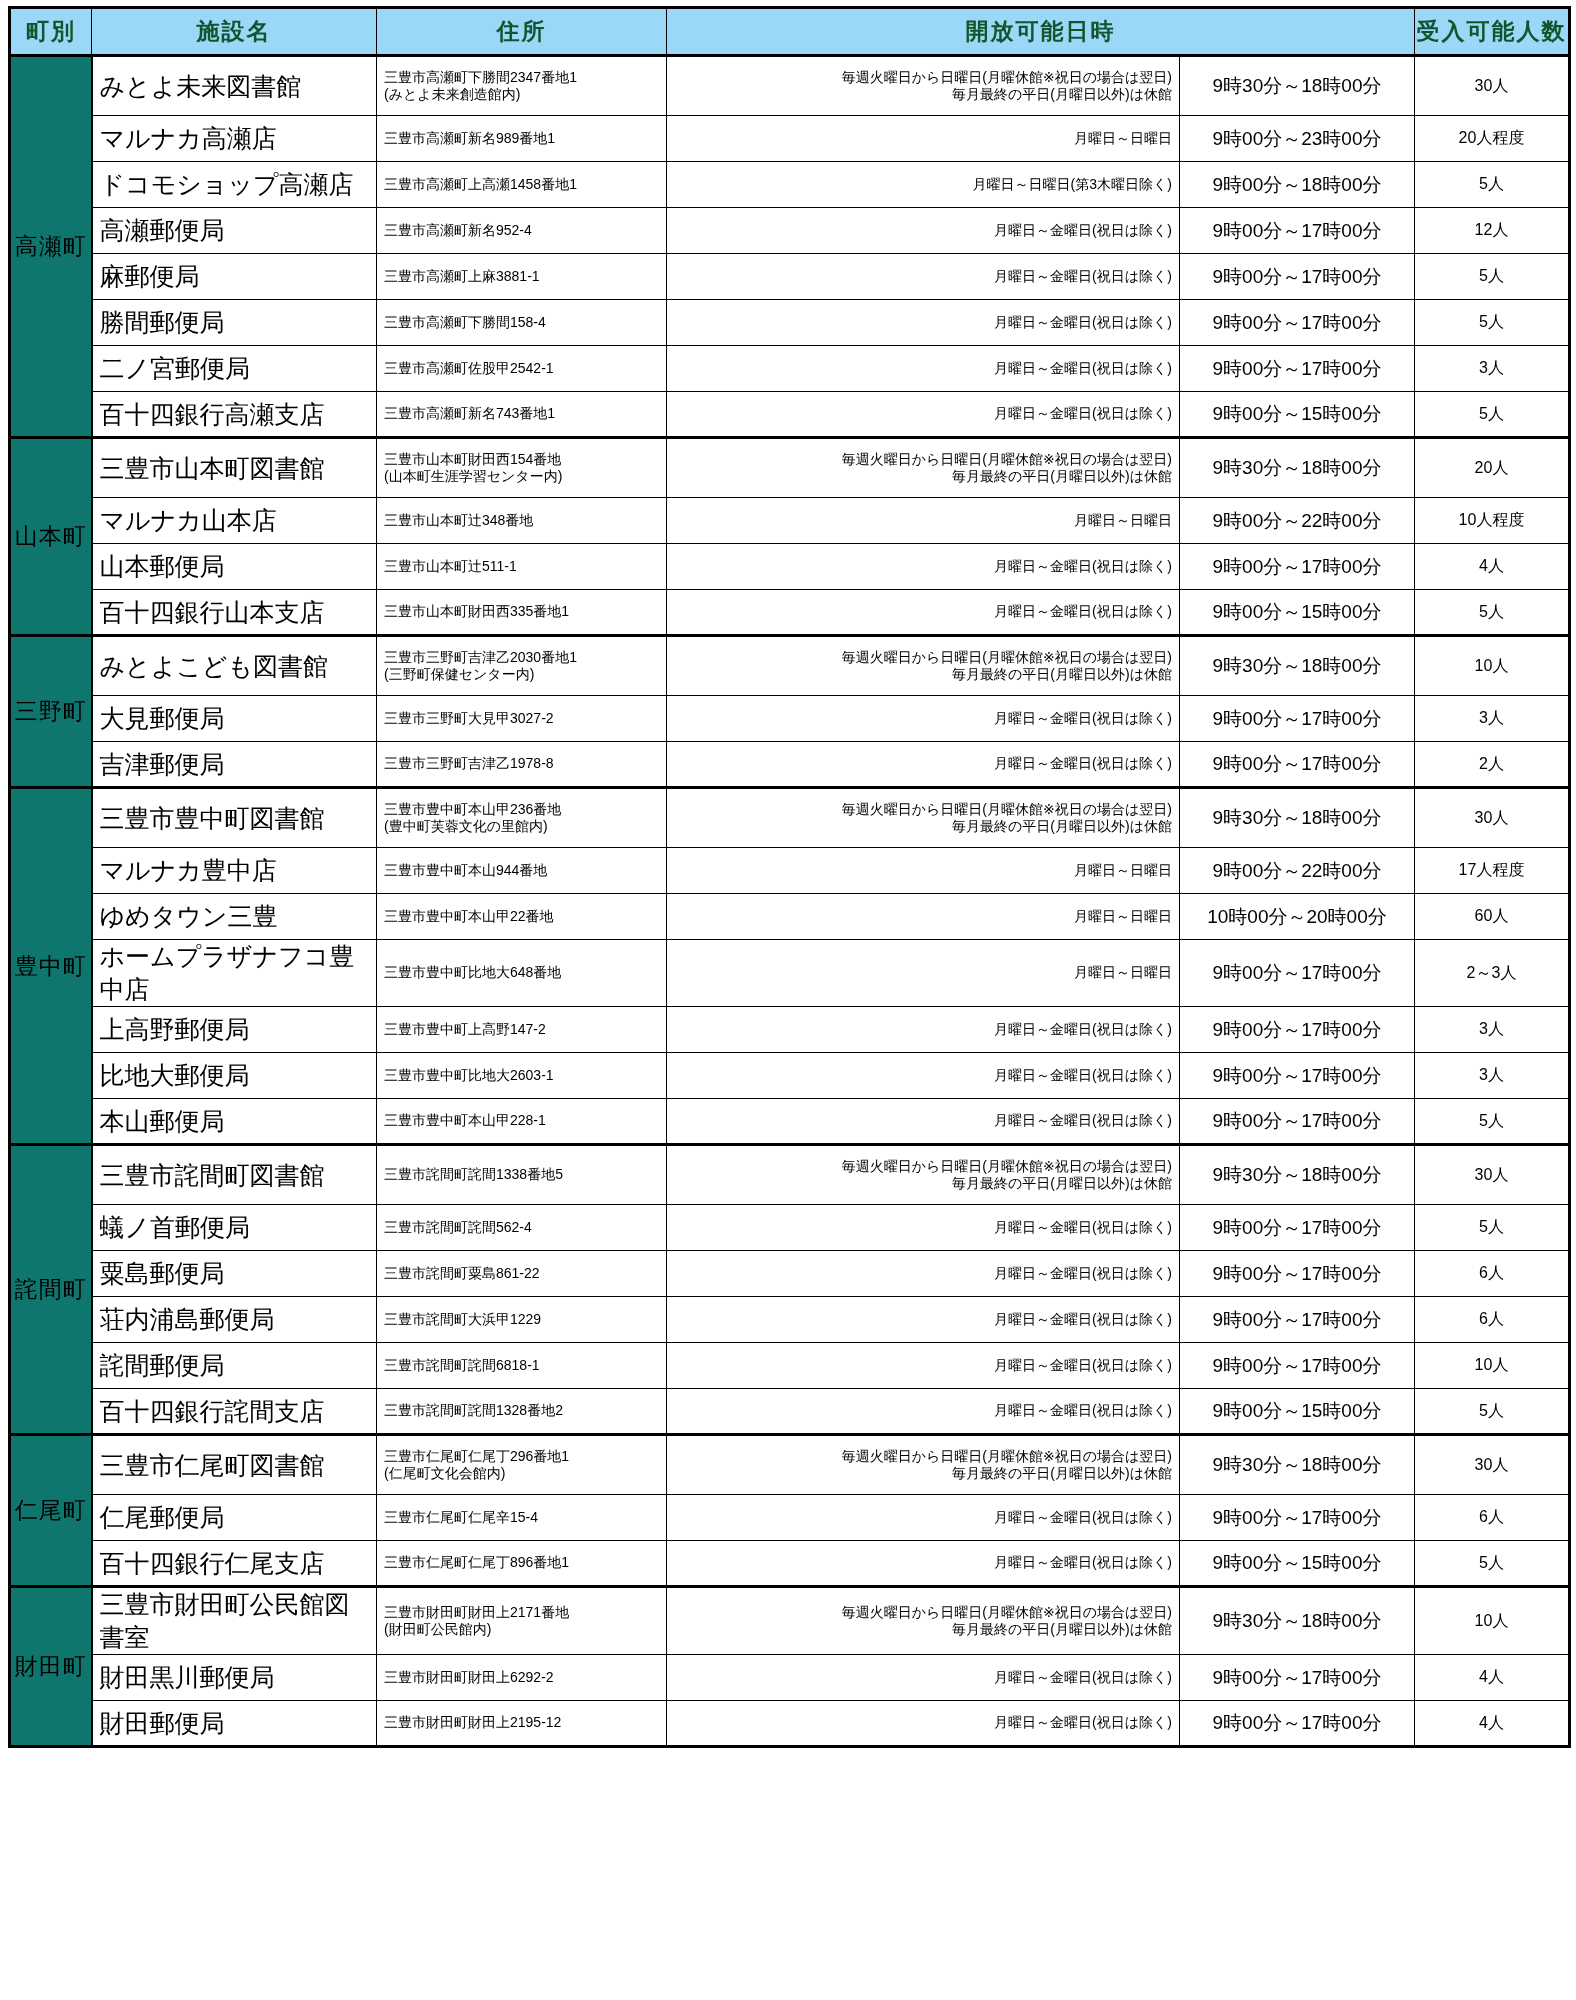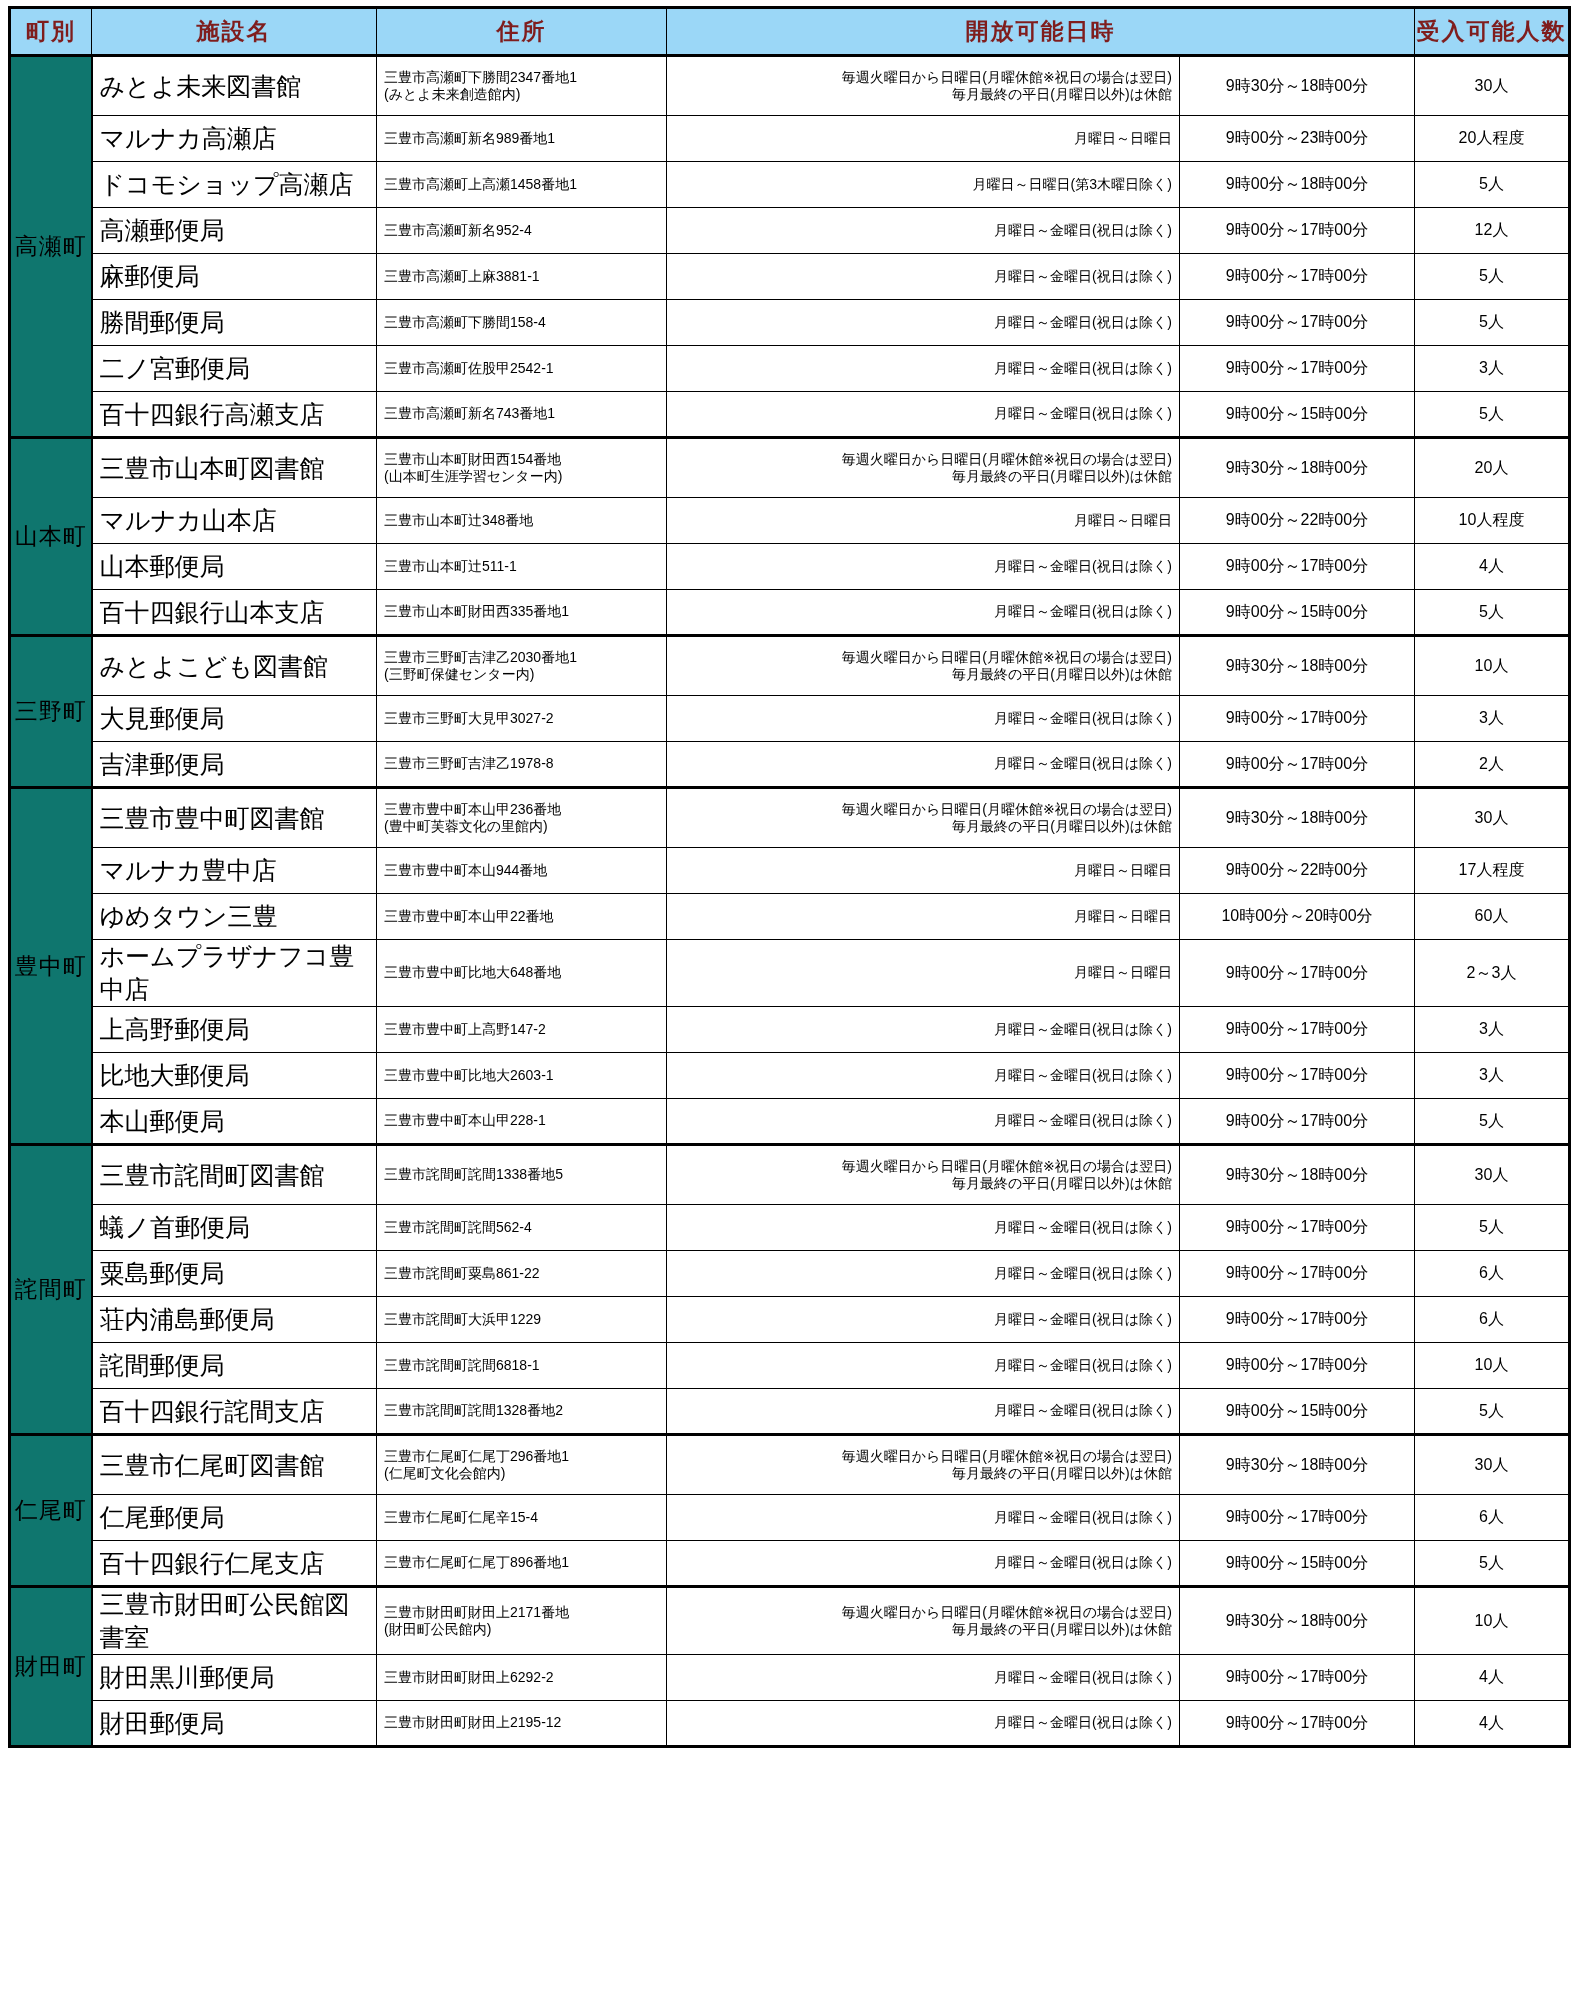--- a/index.html
+++ b/index.html
@@ -30,21 +30,21 @@
   table.facility-table col.c-cap    { width: 155px; }
 
   thead th {
     background: #9BD7F7;
     border: 1px solid #000000;
     font-weight: bold;
     font-size: 23px;
     text-align: center;
     height: 48px;
     letter-spacing: 2px;
-    color: #7f1d1d;
+    color: #14532d;
   }
   thead tr th:first-child { border-left: 3px solid #000000; }
   thead tr th:last-child  { border-right: 3px solid #000000; }
   thead tr th { border-top: 3px solid #000000; border-bottom: 3px solid #000000; }
 
   td {
     border: 1px solid #000000;
     font-size: 19px;
     color: #000000;
     vertical-align: middle;
@@ -55,21 +55,21 @@
     text-align: center;
     font-size: 23px;
     letter-spacing: 1px;
     border-left: 3px solid #000000;
     border-right: 2px solid #000000;
     padding: 0;
   }
   td.name { text-align: left; font-size: 25px; }
   td.addr { text-align: left; font-size: 14px; }
   td.days { text-align: right; font-size: 14px; }
-  td.time { text-align: center; font-size: 16px; letter-spacing: 0px; }
+  td.time { text-align: center; font-size: 19px; letter-spacing: 0px; }
   td.cap  { text-align: center; font-size: 16px; border-right: 3px solid #000000; }
 
   tr.row { height: 46px; }
   tr.row-tall { height: 60px; }
   tr.group-start td { border-top: 3px solid #000000; }
   tr.group-end td { border-bottom: 3px solid #000000; }
   tr:last-child td { border-bottom: 3px solid #000000; }
 
   .twoline { line-height: 1.22; display: block; }
   .twoline span { display: block; white-space: nowrap; }

